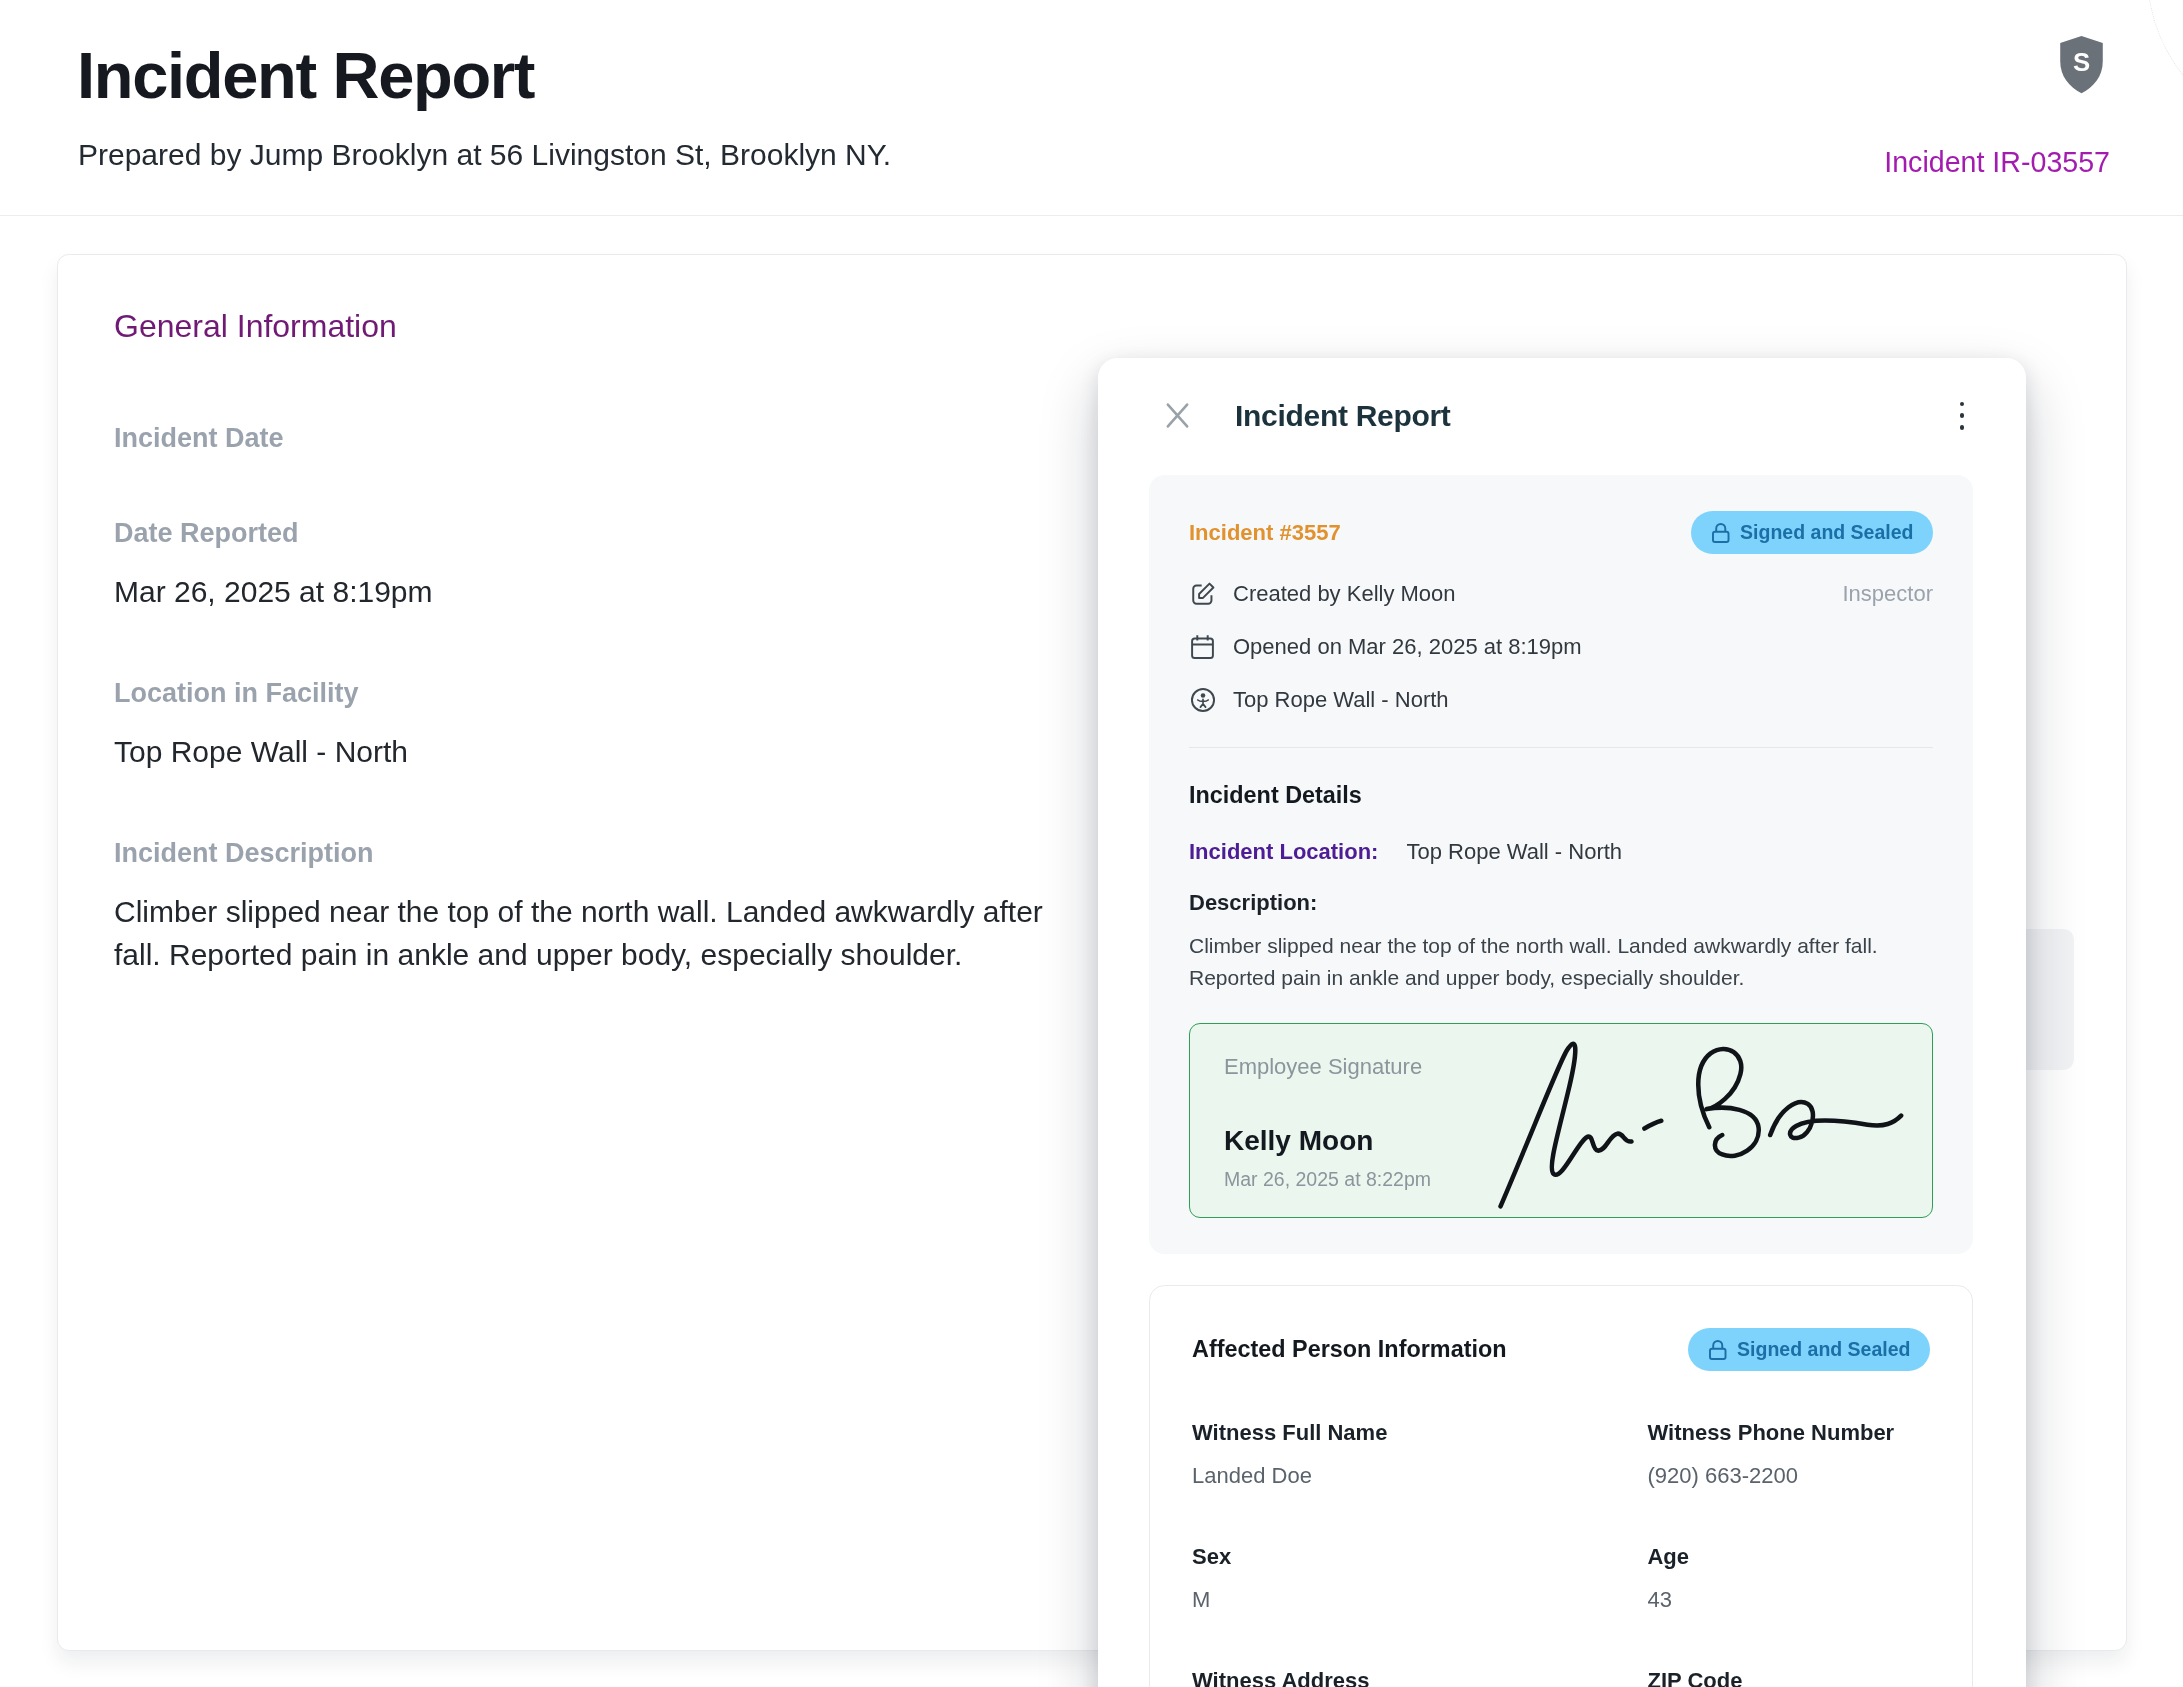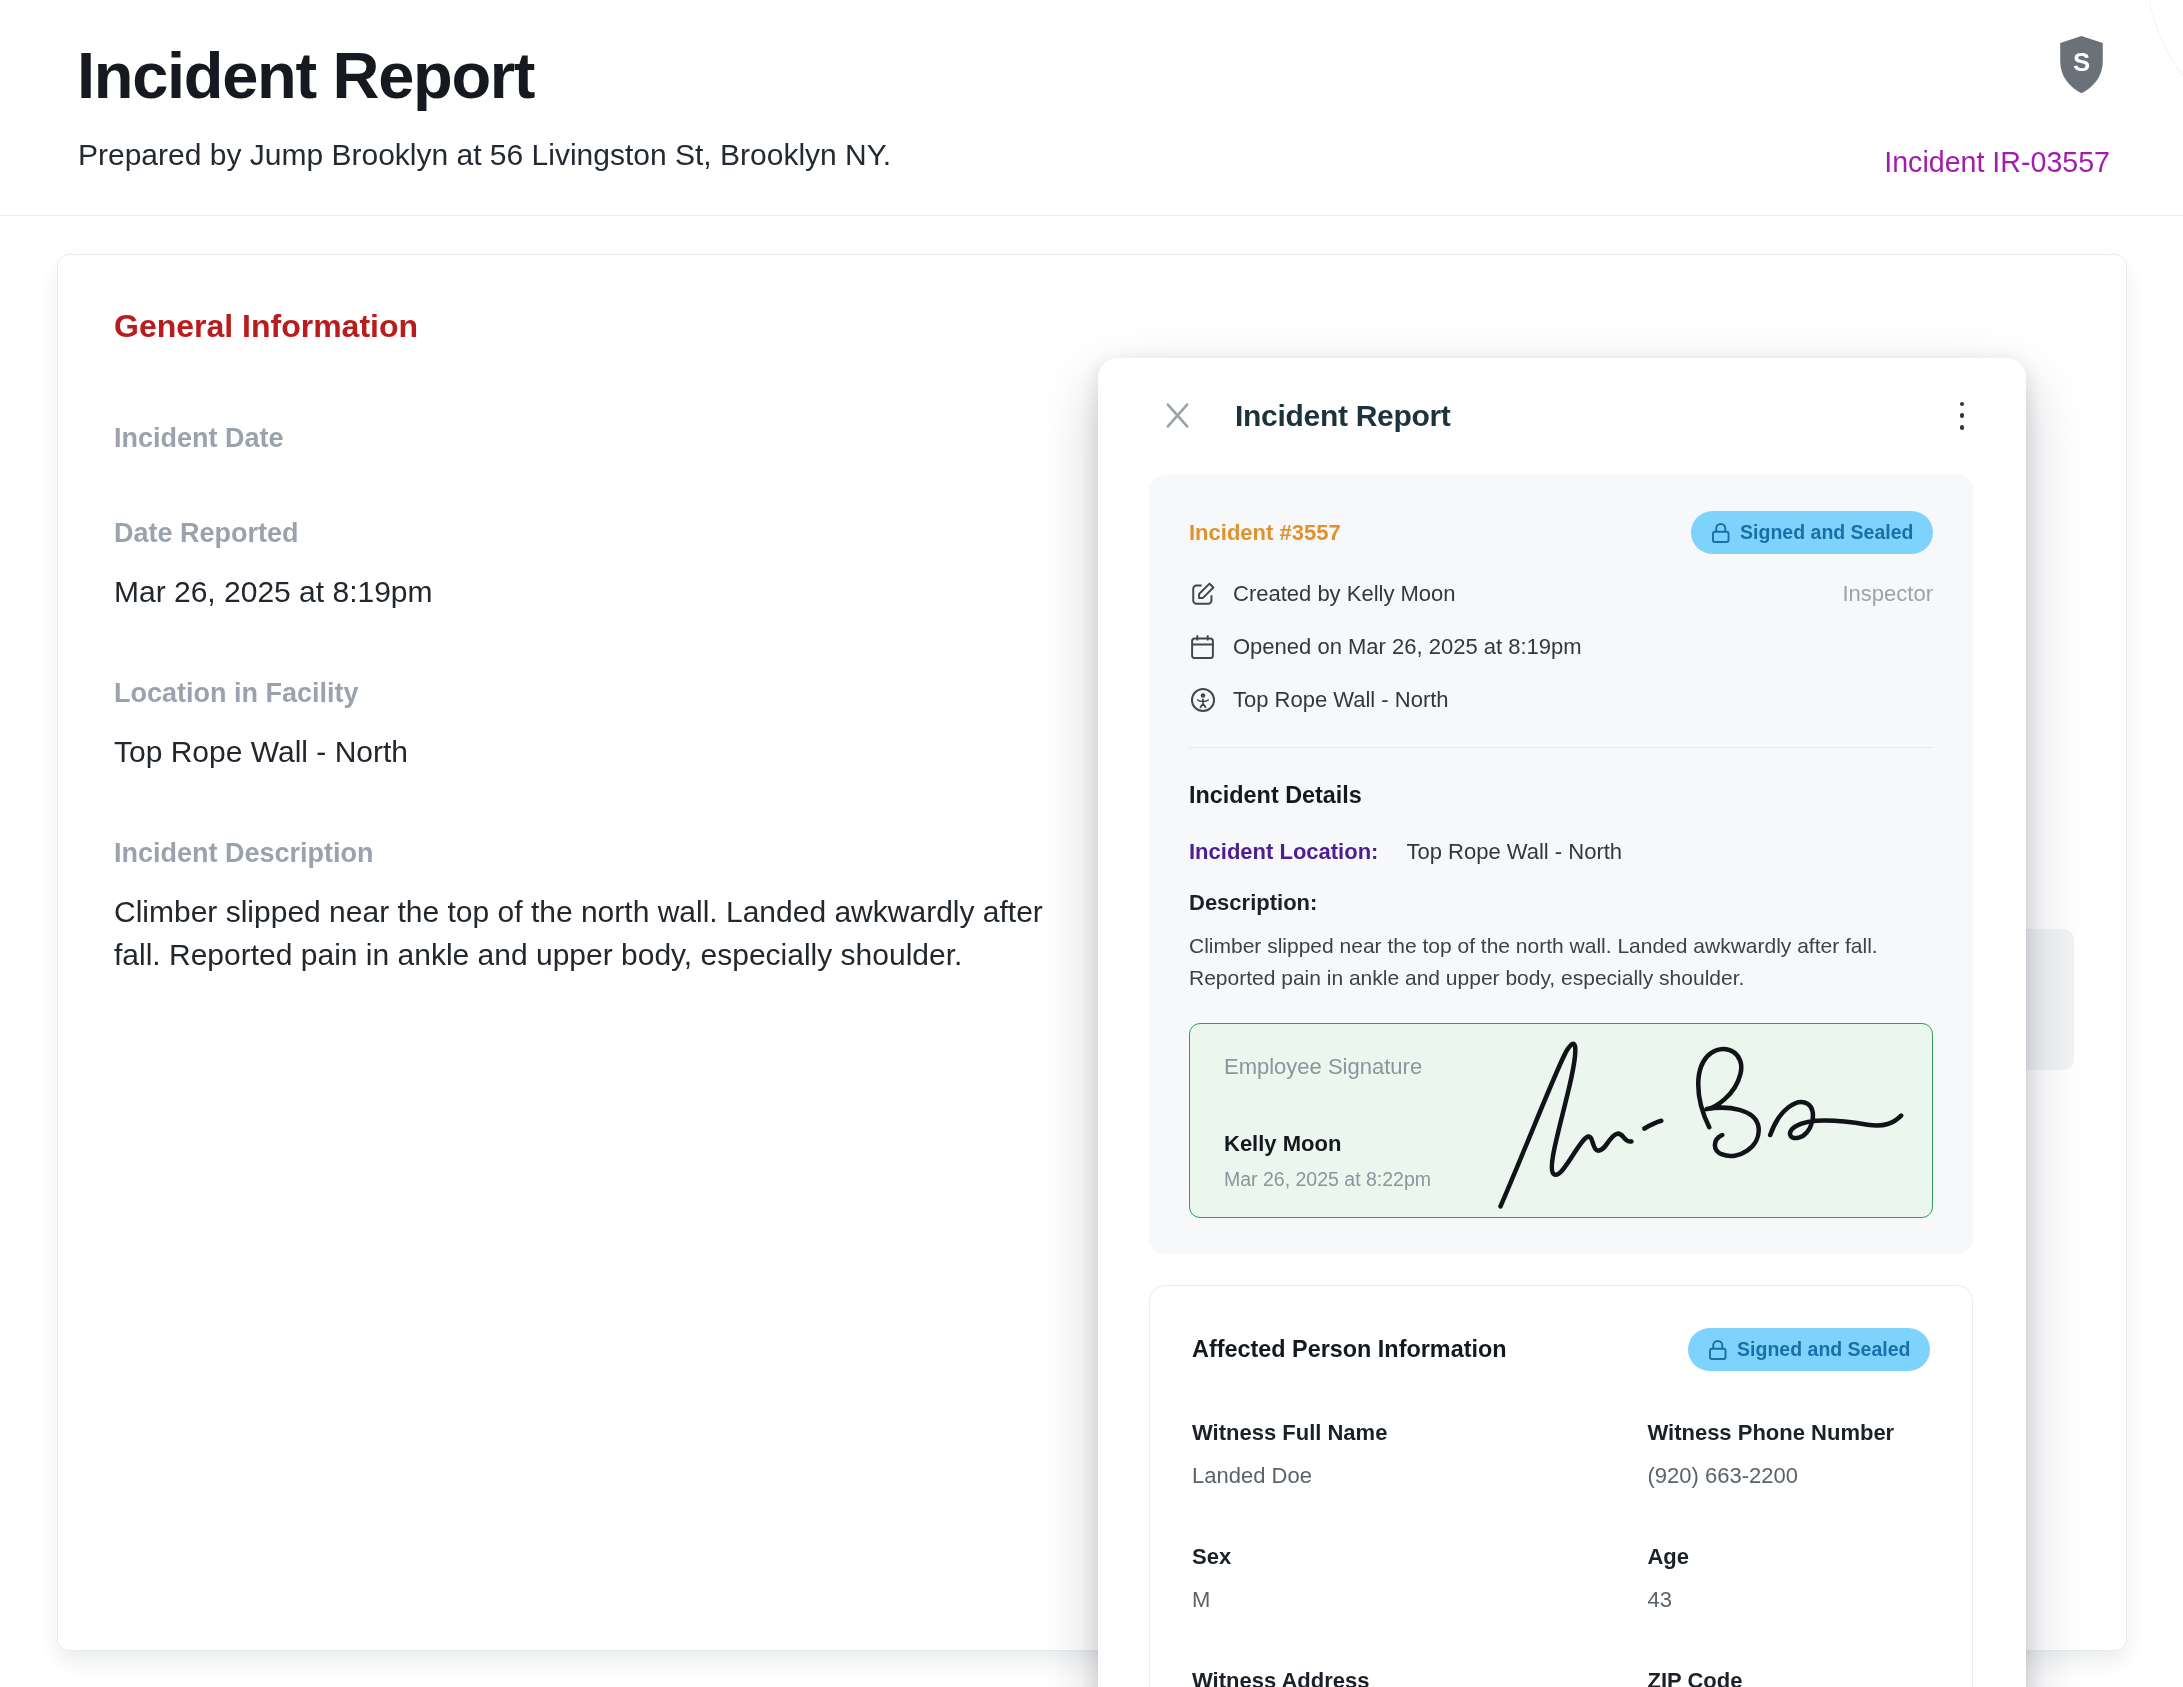--- a/index.html
+++ b/index.html
@@ -17,21 +17,21 @@
   .shield { display:inline-block; margin-right:3.9px; }
   .incident-ref { margin-top:48px; font-size:28.6px; color:#a21caf; }
   .header-divider { position:absolute; top:215px; left:0; width:2183px; height:1.3px; background:#eaecef; }
   .corner-arc { position:absolute; left:2147px; top:-190px; width:327px; height:327px; border-radius:50%;
     border:1.9px dotted #d9dce1; opacity:.8; }
 
   
   .doc-card { position:absolute; left:57px; top:254px; width:2070px; height:1397px;
     background:#fff; border:1.3px solid #e8eaed; border-radius:11.7px;
     box-shadow:0 11.7px 19.5px rgba(15,23,42,.07); padding:53px 58px 0 56px; }
-  .doc-section-title { font-size:32px; font-weight:bold; color:#b91c1c; margin-bottom:78px; }
+  .doc-section-title { font-size:32px; font-weight:normal; color:#701a75; margin-bottom:78px; }
   .doc-field { margin-bottom:64px; max-width:961px; }
   .doc-field .flabel { font-size:27px; font-weight:bold; color:#9aa3ad; margin-bottom:22px; }
   .doc-field .fvalue { font-size:30px; color:#22272e; line-height:1.43; }
 
   
   .peek-panel { position:absolute; left:1947px; top:929px; width:127px; height:141px;
     background:#f2f3f5; border-radius:10.4px; }
 
   
   .modal { position:absolute; left:1098px; top:358px; width:928px; height:1402px;
@@ -56,21 +56,21 @@
   .card-divider { height:1.3px; background:#e5e8ea; margin:34px 0; }
   .details-title { font-size:23.4px; font-weight:bold; color:#14191f; }
   .loc-line { margin-top:30px; font-size:22px; color:#31383f; }
   .loc-line b { color:#4c1d95; margin-right:28px; }
   .desc-label { margin-top:25px; font-size:22px; font-weight:bold; color:#1b2129; }
   .desc-text { margin-top:14.3px; font-size:21px; line-height:1.5; color:#3a424a; max-width:753px; }
 
   .sig-box { position:relative; margin-top:30px; background:#eaf6ee; border:1.9px solid #2f9e57;
     border-radius:11px; padding:30px 34px; height:195px; }
   .sig-label { font-size:22px; color:#8b959c; }
-  .sig-name { position:absolute; left:34px; bottom:60px; font-size:22px; font-weight:bold; color:#14191f; }
+  .sig-name { position:absolute; left:34px; bottom:60px; font-size:28px; font-weight:bold; color:#14191f; }
   .sig-time { position:absolute; left:34px; bottom:26px; font-size:19.5px; color:#8b959c; }
   .sig-script { position:absolute; right:23.4px; top:5.2px; }
 
   .affected-card { margin:31px 53px 0 51px; background:#fff; border:1.3px solid #e8eaed;
     border-radius:15.6px; padding:42px 42px 52px 42px; }
   .affected-head { display:flex; align-items:center; justify-content:space-between; }
   .affected-title { font-size:23.4px; font-weight:bold; color:#14191f; }
   .affected-grid { margin-top:49px; display:grid; grid-template-columns:1.52fr 1fr; column-gap:26px; row-gap:55px; }
   .acell .alabel { font-size:22px; font-weight:bold; color:#1b2129; }
   .acell .avalue { margin-top:17px; font-size:22px; color:#5a626b; min-height:26px; }

